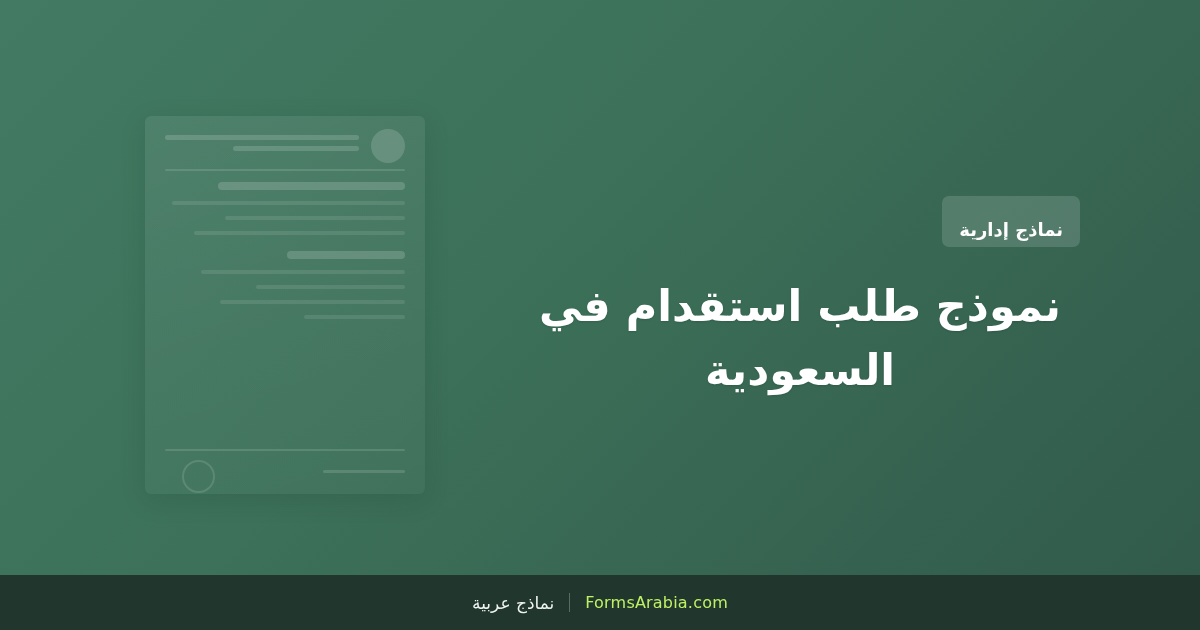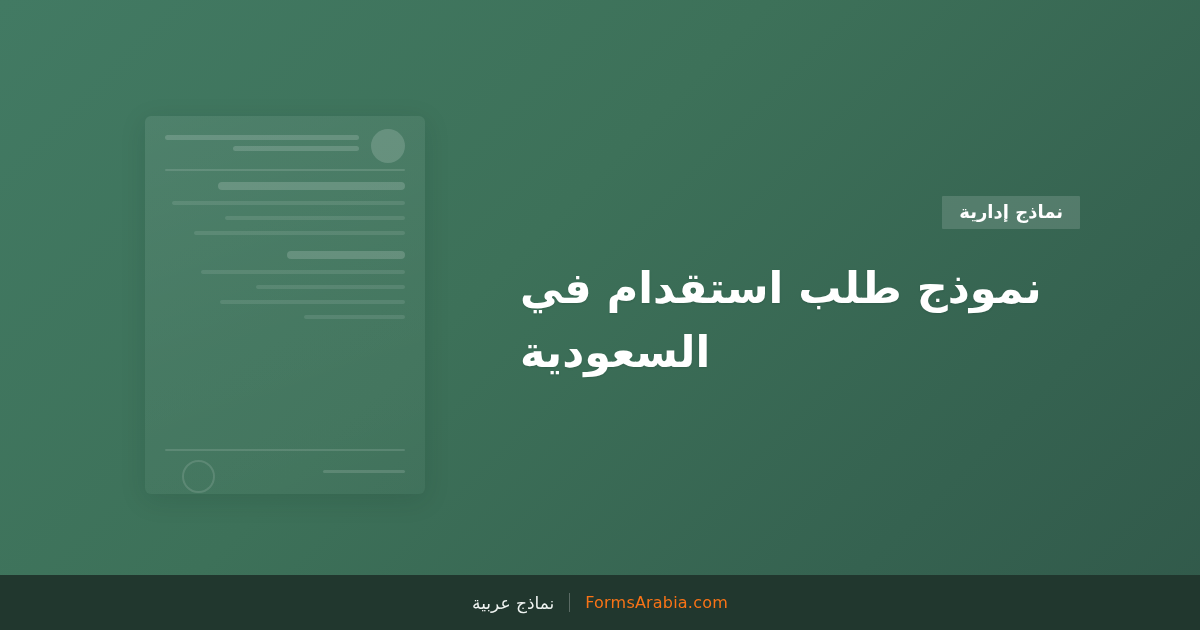--- a/index.html
+++ b/index.html
@@ -125,37 +125,37 @@
   .content {
     position: absolute;
     right: 120px;
     top: 196px;
     width: 560px;
     text-align: right;
   }
 
   .badge {
     display: inline-block;
-    padding: 7px 17px 8px;
-    border-radius: 1px;
+    padding: 25px 17px 8px;
+    border-radius: 7px;
     background: rgba(255, 255, 255, 0.145);
     color: #ffffff;
     font-size: 18px;
     line-height: 1;
     font-weight: bold;
     letter-spacing: 0;
   }
 
   .title {
     margin: 28px 0 0;
     color: #ffffff;
     font-size: 43px;
     line-height: 1.48;
     font-weight: bold;
-    text-align: left;
+    text-align: center;
     text-shadow: 0 1px 2px rgba(15, 42, 32, 0.18);
   }
 
   
   .footer {
     position: absolute;
     left: 0;
     right: 0;
     bottom: 0;
     height: 55px;
@@ -169,21 +169,21 @@
     color: #f0f4f2;
     font-size: 17px;
     font-weight: normal;
   }
   .footer-sep {
     width: 1px;
     height: 19px;
     background: rgba(255,255,255,0.26);
   }
   .footer-domain {
-    color: #f97316;
+    color: #bef264;
     font-size: 16px;
     letter-spacing: 0.2px;
     direction: ltr;
   }
 </style>
 </head>
 <body>
 
 <div class="og-card">
 

